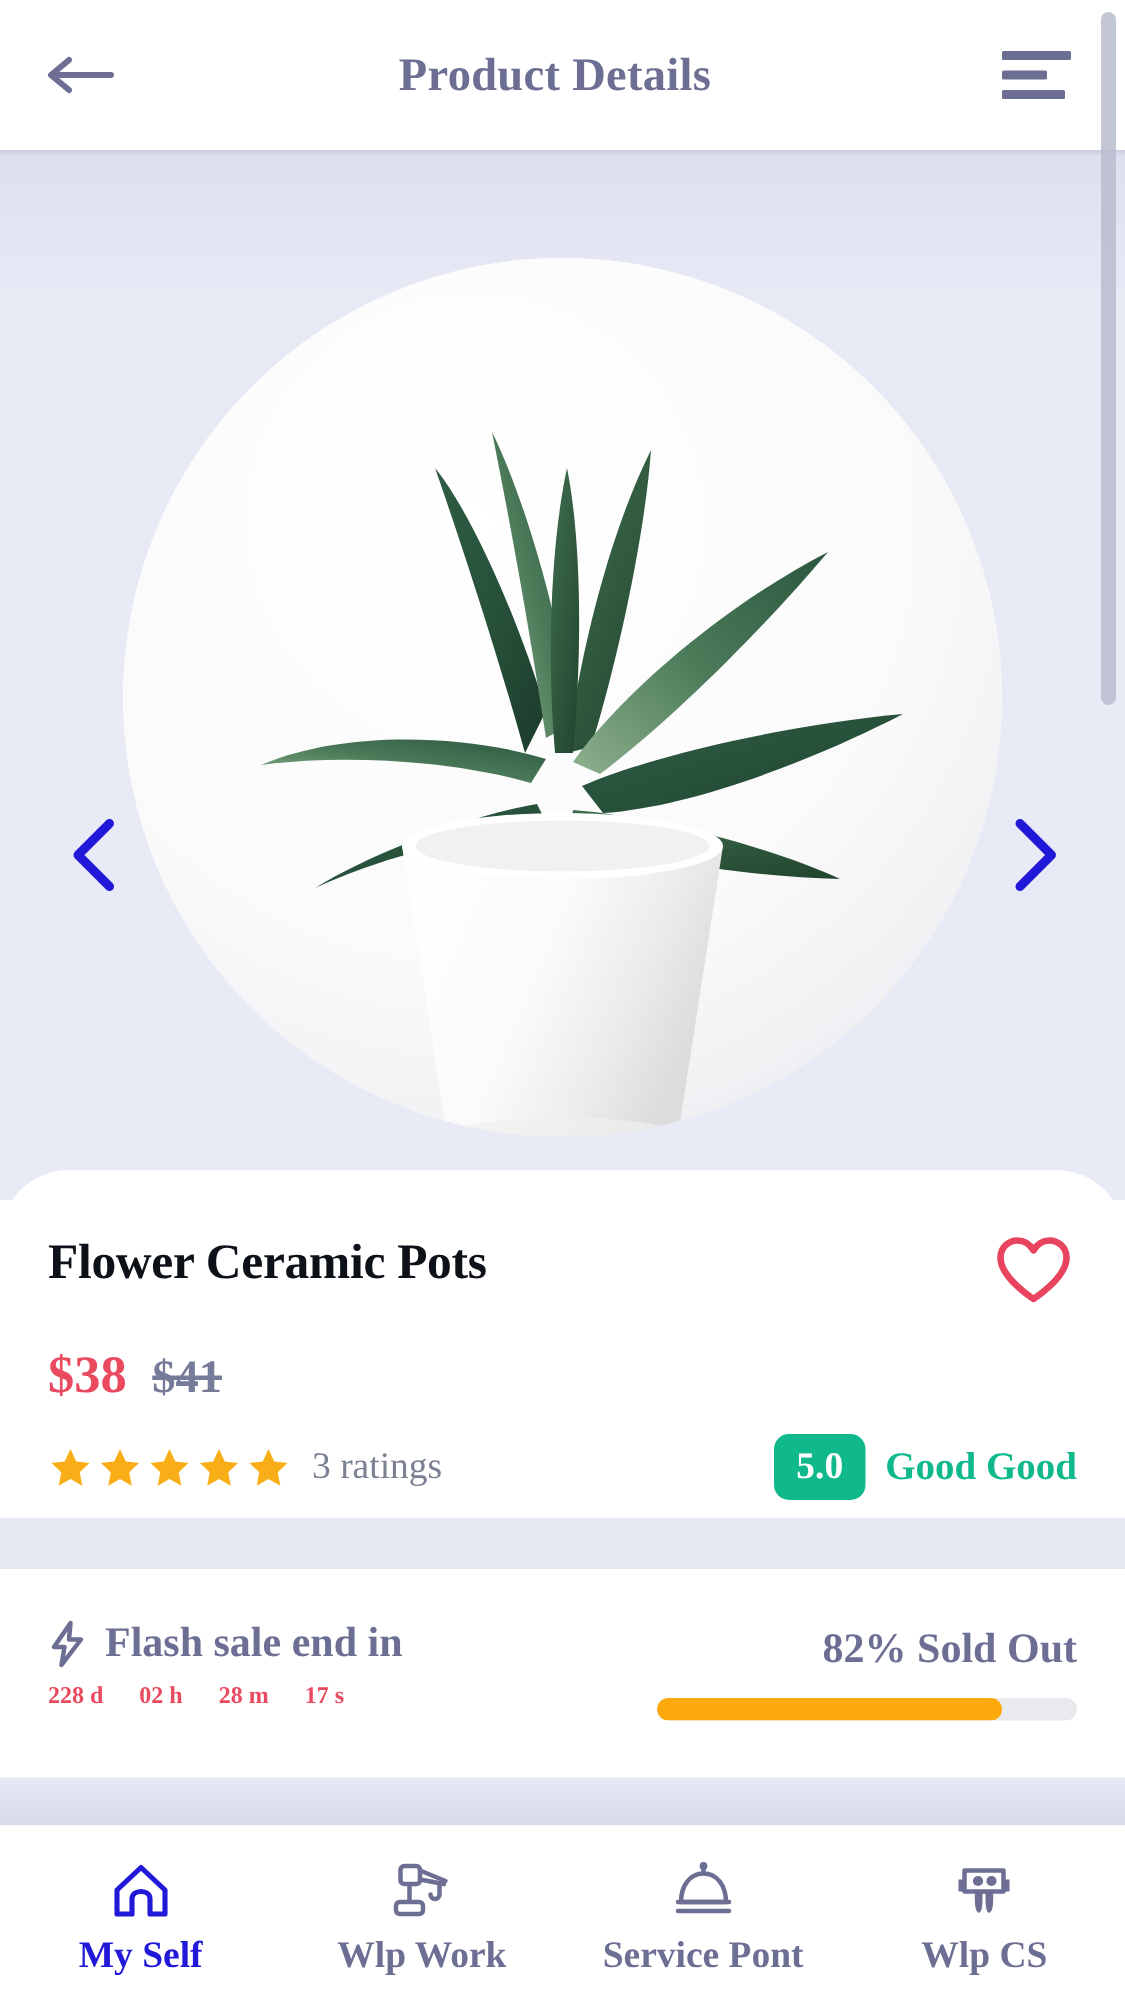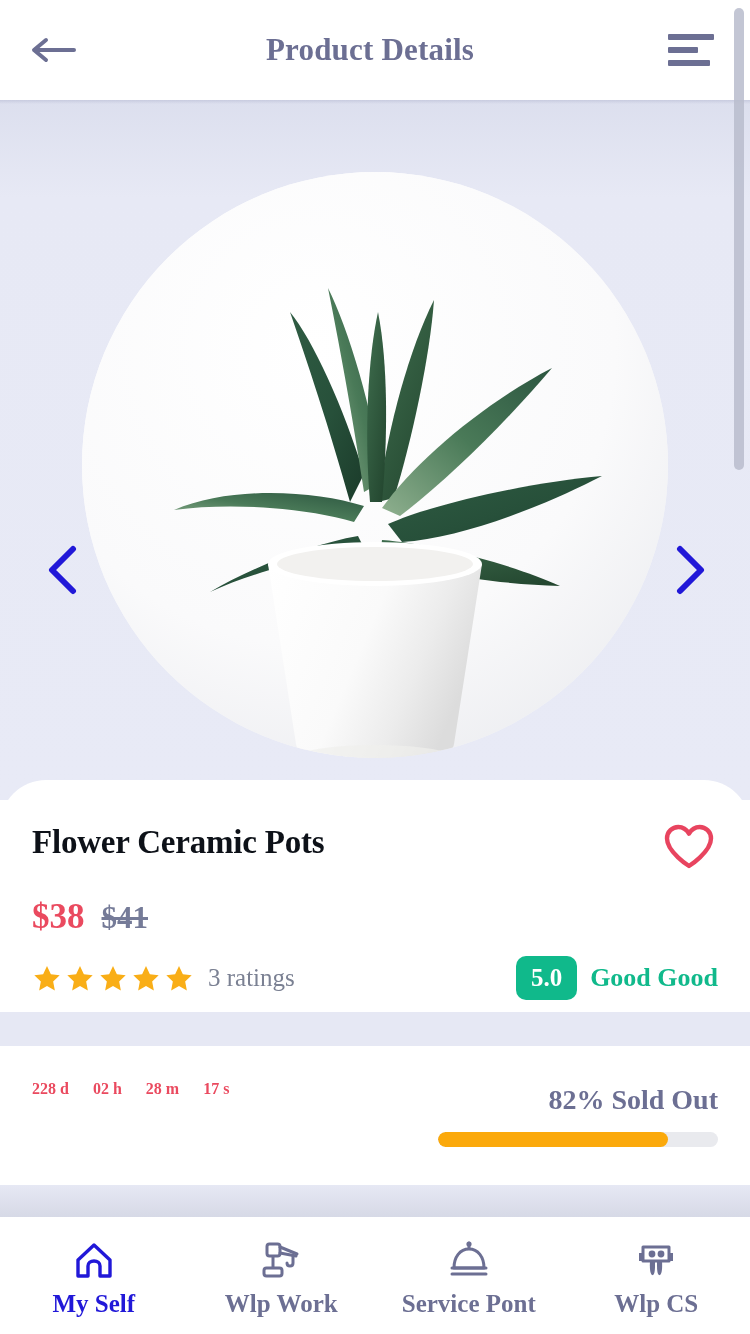--- a/index.html
+++ b/index.html
@@ -316,20 +316,26 @@
         <span class="score-badge">5.0</span>
         <span class="score-label">Good Good</span>
       </div>
     </div>
   </div>
 
   <div class="divider-band"></div>
 
   <div class="flash">
     <div class="flash-left">
+      <div class="flash-head">
+        <svg width="26" height="32" viewBox="0 0 26 32">
+          <path d="M15 2 L4 18 H11 L9 30 L22 13 H14 Z" fill="none" stroke="#6c6f93" stroke-width="3" stroke-linejoin="round"></path>
+        </svg>
+        <span class="flash-head-text">Flash sale end in</span>
+      </div>
       <div class="countdown">
         <span>228 d</span>
         <span>02 h</span>
         <span>28 m</span>
         <span>17 s</span>
       </div>
     </div>
     <div class="flash-right">
       <span class="sold-text">82% Sold Out</span>
       <div class="progress-track">

